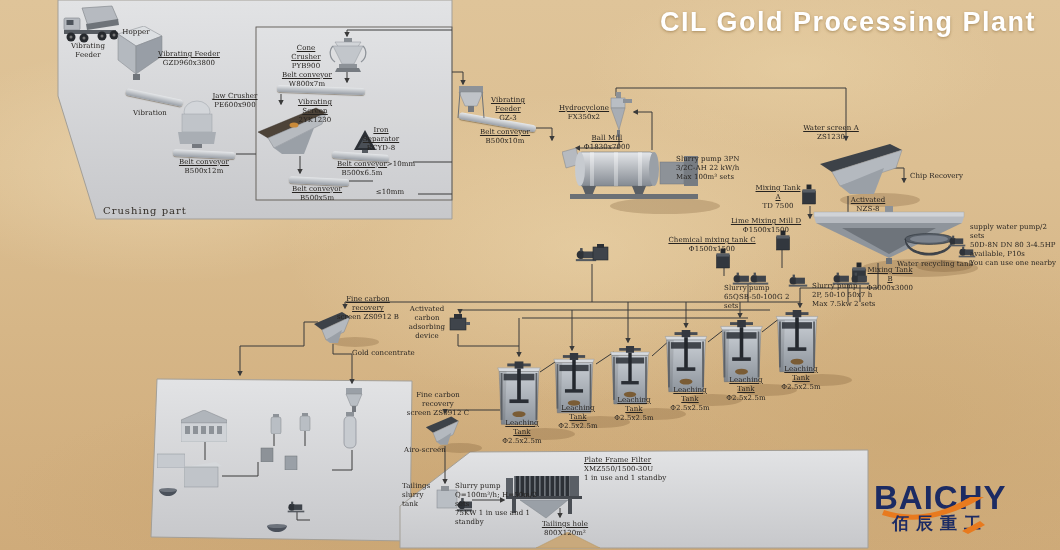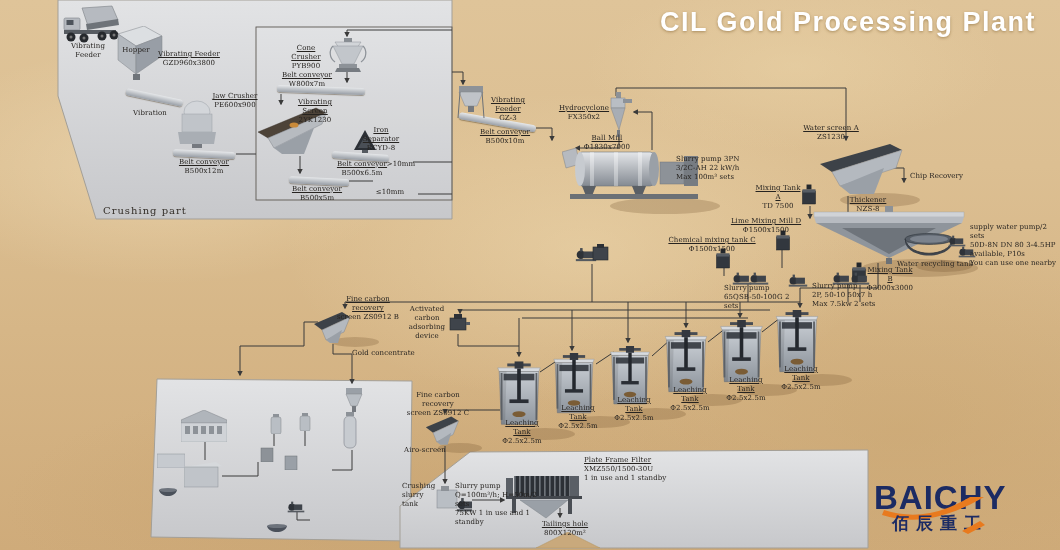--- a/index.html
+++ b/index.html
@@ -457,21 +457,21 @@
     </svg>
   </div>
   <div class="eq" style="left:536px;top:532px;width:64px;height:16px">
     <svg width="64" height="16" viewBox="0 0 64 16">
         <polygon points="0,16 32,0 64,16" fill="#c9a97c" stroke="#b2945f" stroke-width="0.5"></polygon>
       </svg>
   </div>
 
   <div class="lbl" style="left:66px;top:42px;width:44px">Vibrating
 Feeder</div>
-  <div class="lbl" style="left:118px;top:46px;width:36px">Hopper</div>
+  <div class="lbl" style="left:118px;top:28px;width:36px">Hopper</div>
   <div class="lbl" style="left:158px;top:50px;width:62px"><span class="ul">Vibrating Feeder</span>
 GZD960x3800</div>
   <div class="lbl" style="left:128px;top:109px;width:44px">Vibration</div>
   <div class="lbl" style="left:211px;top:92px;width:48px"><span class="ul">Jaw Crusher</span>
 PE600x900</div>
   <div class="lbl" style="left:176px;top:158px;width:56px"><span class="ul">Belt conveyor</span>
 B500x12m</div>
   <div class="lbl" style="left:283px;top:44px;width:46px"><span class="ul">Cone Crusher</span>
 PYB900</div>
   <div class="lbl" style="left:278px;top:71px;width:58px"><span class="ul">Belt conveyor</span>
@@ -498,21 +498,21 @@
 Φ1830x7000</div>
   <div class="lbl left" style="left:676px;top:155px;width:78px">Slurry pump 3PN
 3/2C-AH 22 kW/h
 Max 100m³ sets</div>
 
   <div class="lbl" style="left:798px;top:124px;width:66px"><span class="ul">Water screen A</span>
 ZS1230</div>
   <div class="lbl left" style="left:910px;top:172px;width:60px">Chip Recovery</div>
   <div class="lbl" style="left:754px;top:184px;width:48px"><span class="ul">Mixing Tank A</span>
 TD 7500</div>
-  <div class="lbl" style="left:846px;top:196px;width:44px"><span class="ul">Thickener</span>
+  <div class="lbl" style="left:846px;top:196px;width:44px"><span class="ul">Activated</span>
 NZS-8</div>
   <div class="lbl" style="left:896px;top:260px;width:78px">Water recycling tank</div>
   <div class="lbl left" style="left:970px;top:223px;width:88px">supply water pump/2 sets
 50D-8N DN 80 3-4.5HP
 available,  P10s
 You can use one nearby</div>
   <div class="lbl" style="left:864px;top:266px;width:52px"><span class="ul">Mixing Tank B</span>
 Φ3000x3000</div>
 
   <div class="lbl" style="left:668px;top:236px;width:88px"><span class="ul">Chemical mixing tank C</span>
@@ -540,21 +540,21 @@
   <div class="lbl" style="left:666px;top:386px;width:48px"><span class="ul">Leaching Tank</span>
 Φ2.5x2.5m</div>
   <div class="lbl" style="left:722px;top:376px;width:48px"><span class="ul">Leaching Tank</span>
 Φ2.5x2.5m</div>
   <div class="lbl" style="left:777px;top:365px;width:48px"><span class="ul">Leaching Tank</span>
 Φ2.5x2.5m</div>
 
   <div class="lbl" style="left:404px;top:391px;width:68px">Fine carbon recovery
 screen ZS0912 C</div>
   <div class="lbl left" style="left:404px;top:446px;width:50px">Airo-screen</div>
-  <div class="lbl left" style="left:402px;top:482px;width:50px">Crushing slurry
+  <div class="lbl left" style="left:402px;top:482px;width:50px">Tailings slurry
 tank</div>
   <div class="lbl left" style="left:455px;top:482px;width:98px">Slurry pump
 Q=100m³/h; H=50m/2 sets
 75KW 1 in use and 1 standby</div>
   <div class="lbl left" style="left:584px;top:456px;width:108px"><span class="ul">Plate Frame Filter</span>
 XMZ550/1500-30U
 1 in use and 1 standby</div>
   <div class="lbl" style="left:536px;top:520px;width:58px"><span class="ul">Tailings hole</span>
 800X120m²</div>
 

